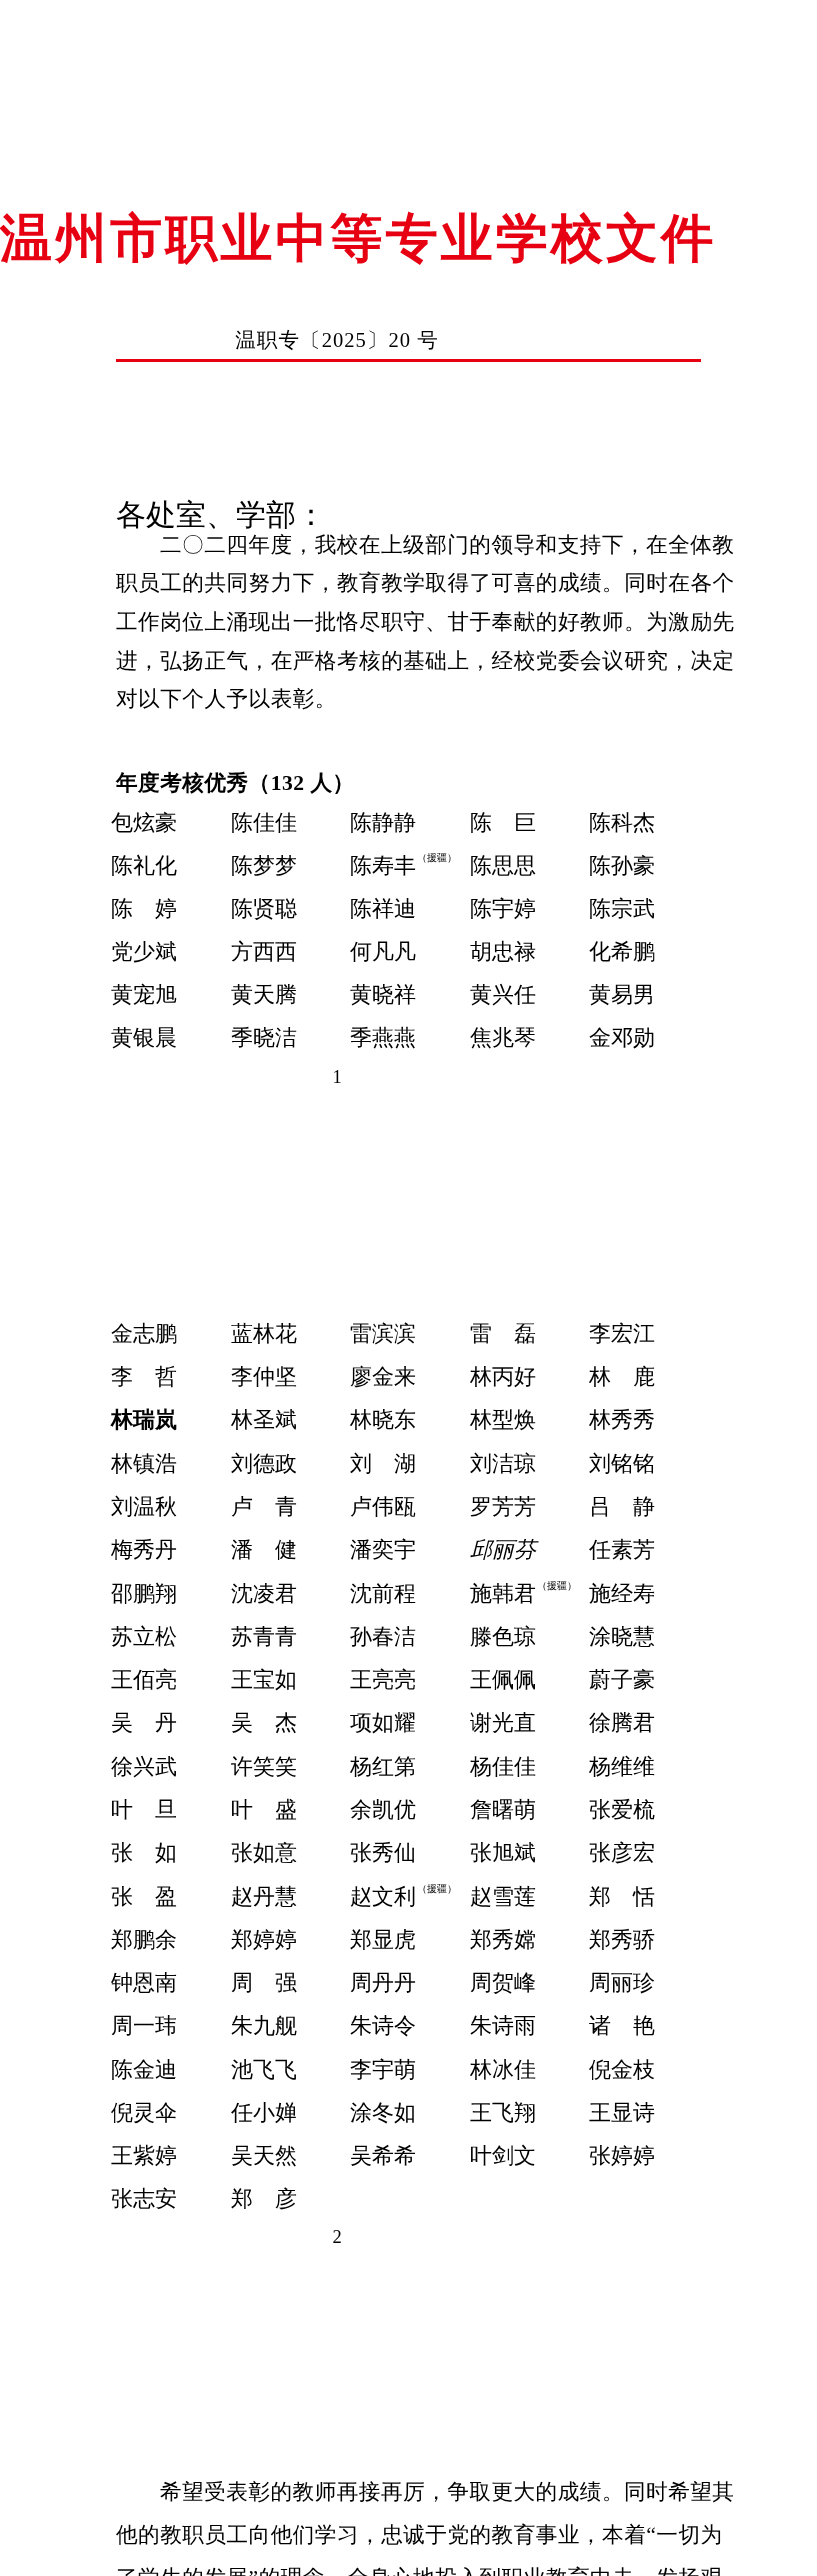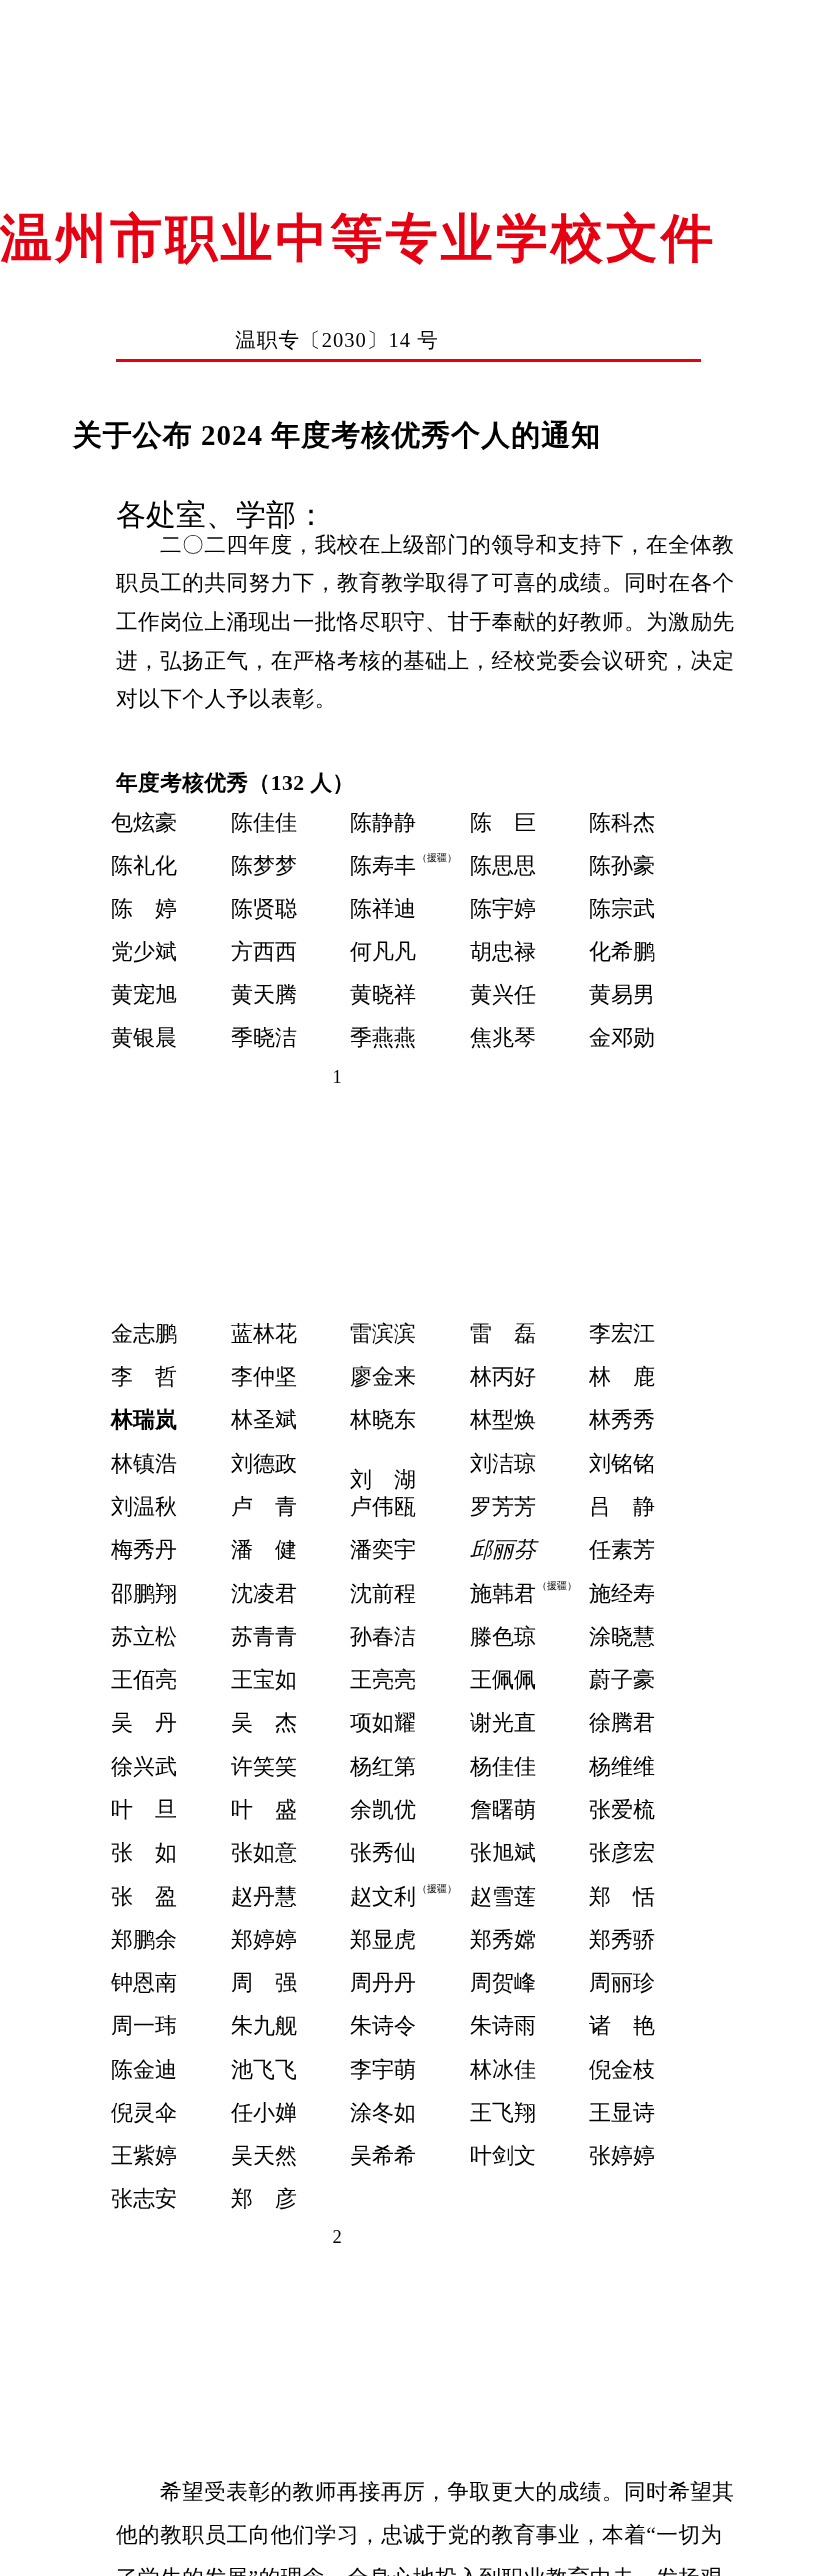--- a/index.html
+++ b/index.html
@@ -21,25 +21,24 @@
   .name-note{font-size:10px;margin-left:1px;vertical-align:4.1px;text-align:center;}
   .page-num{font-size:18.5px;}
 </style>
 </head>
 <body>
 
 <div class="doc">
 
   <div class="abs center header-title" style="color: rgb(230, 0, 18);">温州市职业中等专业学校文件</div>
 
-  <div class="abs center doc-number">温职专〔2030〕14 号</div>
+  <div class="abs center doc-number">温职专〔2025〕20 号</div>
 
   <div class="abs red-rule" style="background: rgb(230, 0, 18);"></div>
 
-  <div class="abs center doc-title">关于公布 2024 年度考核优秀个人的通知</div>
 
   <div class="abs salutation">各处室、学部：</div>
 
   <div id="intro-lines">
       <div class="body-line indent" style="top: 530px;">二〇二四年度，我校在上级部门的领导和支持下，在全体教</div>
       <div class="body-line" style="top: 568px;">职员工的共同努力下，教育教学取得了可喜的成绩。同时在各个</div>
       <div class="body-line" style="top: 607px;">工作岗位上涌现出一批恪尽职守、甘于奉献的好教师。为激励先</div>
       <div class="body-line" style="top: 646px;">进，弘扬正气，在严格考核的基础上，经校党委会议研究，决定</div>
       <div class="body-line" style="top: 684px;">对以下个人予以表彰。</div>
     </div>
@@ -111,21 +110,21 @@
       <div class="name-row" style="top: 1405px;">
         <div class="name-cell" style="left: 0px; font-weight: bold;"><span class="name-text">林瑞岚</span></div>
         <div class="name-cell" style="left: 120px;"><span class="name-text">林圣斌</span></div>
         <div class="name-cell" style="left: 239px;"><span class="name-text">林晓东</span></div>
         <div class="name-cell" style="left: 359px;"><span class="name-text">林型焕</span></div>
         <div class="name-cell" style="left: 478px;"><span class="name-text">林秀秀</span></div>
       </div>
       <div class="name-row" style="top: 1449px;">
         <div class="name-cell" style="left: 0px;"><span class="name-text">林镇浩</span></div>
         <div class="name-cell" style="left: 120px;"><span class="name-text">刘德政</span></div>
-        <div class="name-cell" style="left: 239px; margin-top: 16px;"><span class="name-text">刘湖</span></div>
+        <div class="name-cell" style="left: 239px;"><span class="name-text">刘湖</span></div>
         <div class="name-cell" style="left: 359px;"><span class="name-text">刘洁琼</span></div>
         <div class="name-cell" style="left: 478px;"><span class="name-text">刘铭铭</span></div>
       </div>
       <div class="name-row" style="top: 1492px;">
         <div class="name-cell" style="left: 0px;"><span class="name-text">刘温秋</span></div>
         <div class="name-cell" style="left: 120px;"><span class="name-text">卢青</span></div>
         <div class="name-cell" style="left: 239px;"><span class="name-text">卢伟瓯</span></div>
         <div class="name-cell" style="left: 359px;"><span class="name-text">罗芳芳</span></div>
         <div class="name-cell" style="left: 478px;"><span class="name-text">吕静</span></div>
       </div>

